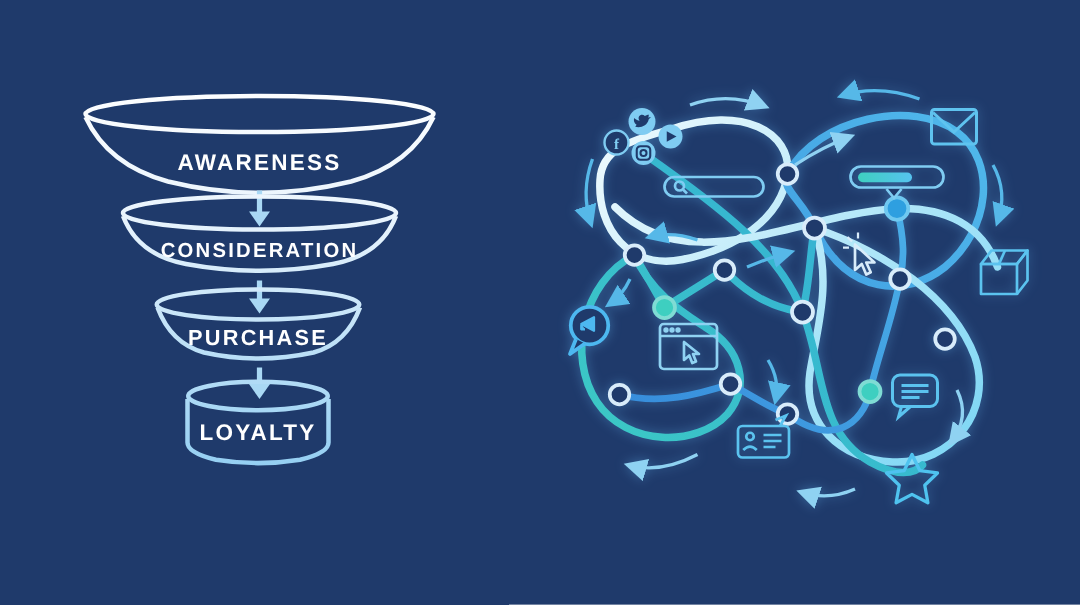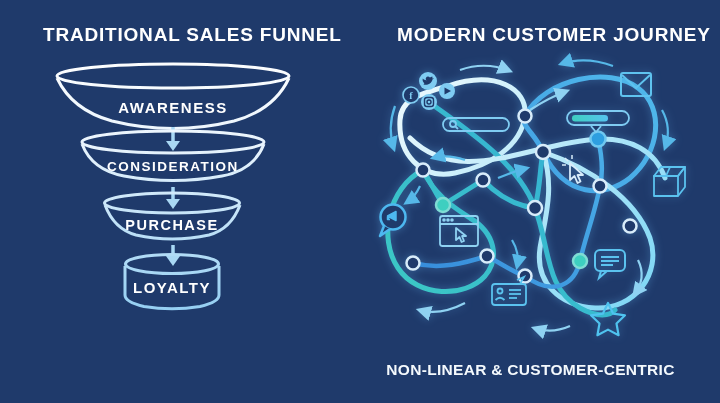--- a/index.html
+++ b/index.html
@@ -18,22 +18,20 @@
   svg.journey{position:absolute;left:370px;top:48px;
               filter:drop-shadow(0 0 4px rgba(110,195,255,0.35));}
   .stage-label{font-family:"Liberation Sans",sans-serif;font-weight:700;fill:#ffffff;
                letter-spacing:1.5px;}
 </style>
 </head>
 <body>
 
 <div class="canvas">
 
-  <div class="title left">TRADITIONAL SALES FUNNEL</div>
-  <div class="title right">MODERN CUSTOMER JOURNEY</div>
 
   <svg class="funnel" width="280" height="262" viewBox="0 0 280 262">
     <defs>
       <linearGradient id="fg" gradientUnits="userSpaceOnUse" x1="0" y1="0" x2="0" y2="262">
         <stop offset="0" stop-color="#ffffff"></stop>
         <stop offset="0.35" stop-color="#e9f4fd"></stop>
         <stop offset="1" stop-color="#93cef2"></stop>
       </linearGradient>
     </defs>
 
@@ -228,14 +226,13 @@
       <circle cx="130" cy="243" r="2.5"></circle>
       <path d="M 125.5,252 Q 130,247.5 134.5,252"></path>
       <line x1="139" y1="242" x2="151" y2="242"></line>
       <line x1="139" y1="246" x2="151" y2="246"></line>
       <line x1="139" y1="250" x2="147" y2="250"></line>
     </g>
 
     <path d="M 238,255 L 243.2,265.7 L 255,267.3 L 246.5,275.5 L 248.6,287.2 L 238,281.6 L 227.4,287.2 L 229.5,275.5 L 221,267.3 L 232.8,265.7 Z" fill="none" stroke="#4fc3ef" stroke-width="2.2" stroke-linejoin="round"></path>
   </svg>
 
-  <div class="caption right">NON-LINEAR &amp; CUSTOMER-CENTRIC</div>
 </div>
 
 </body></html>

